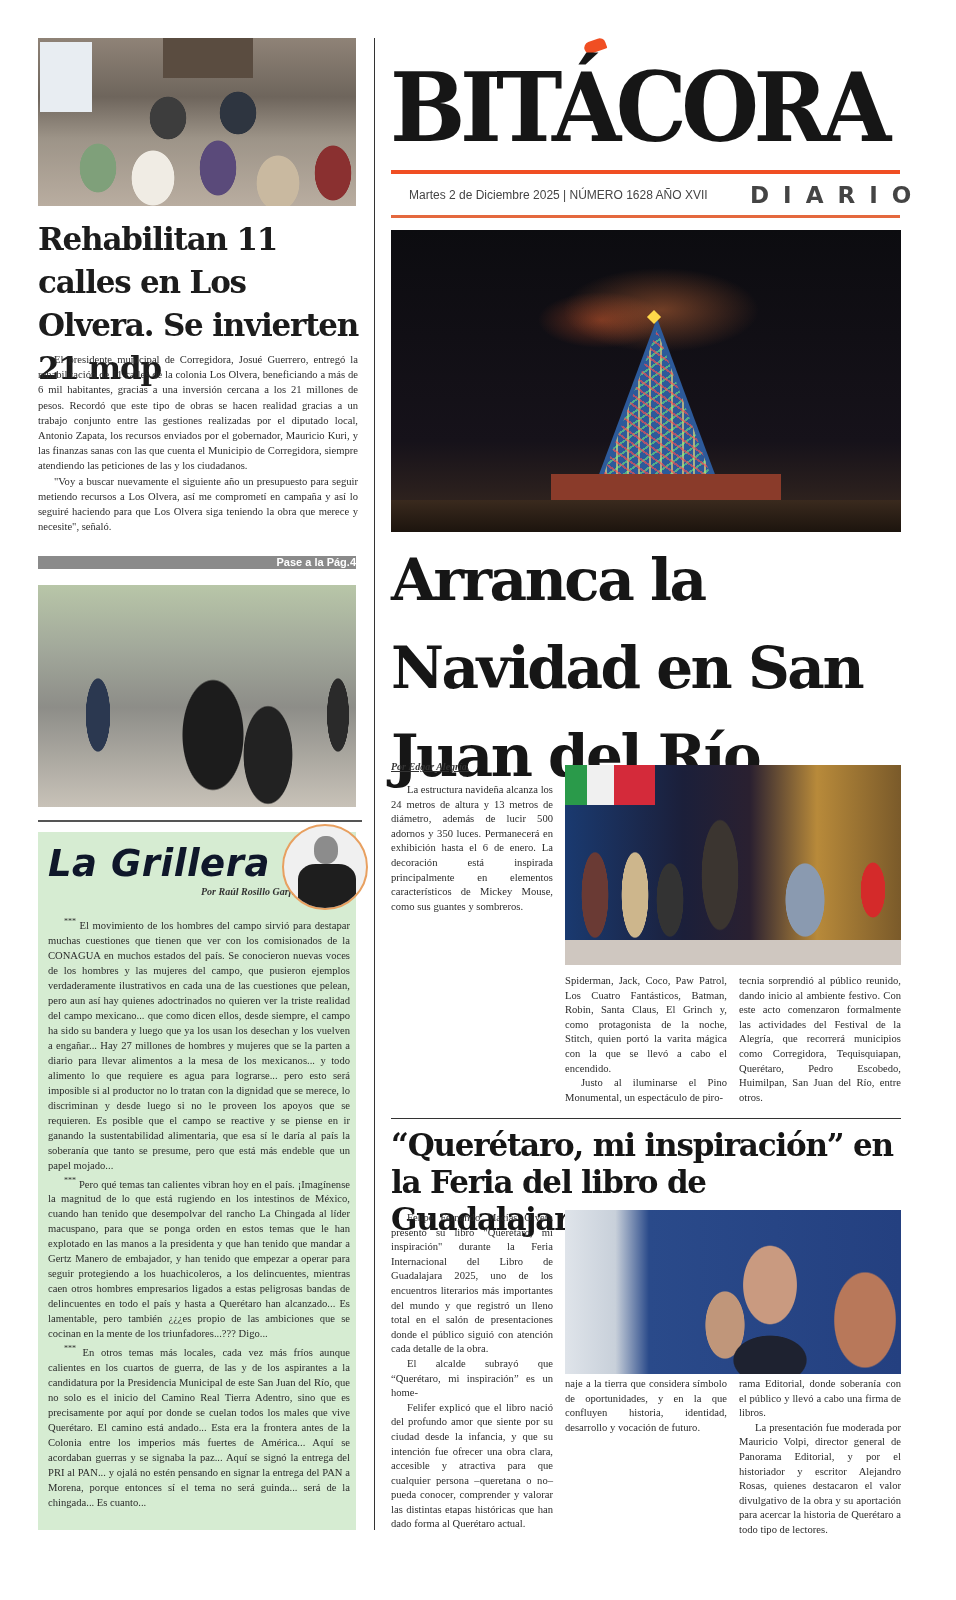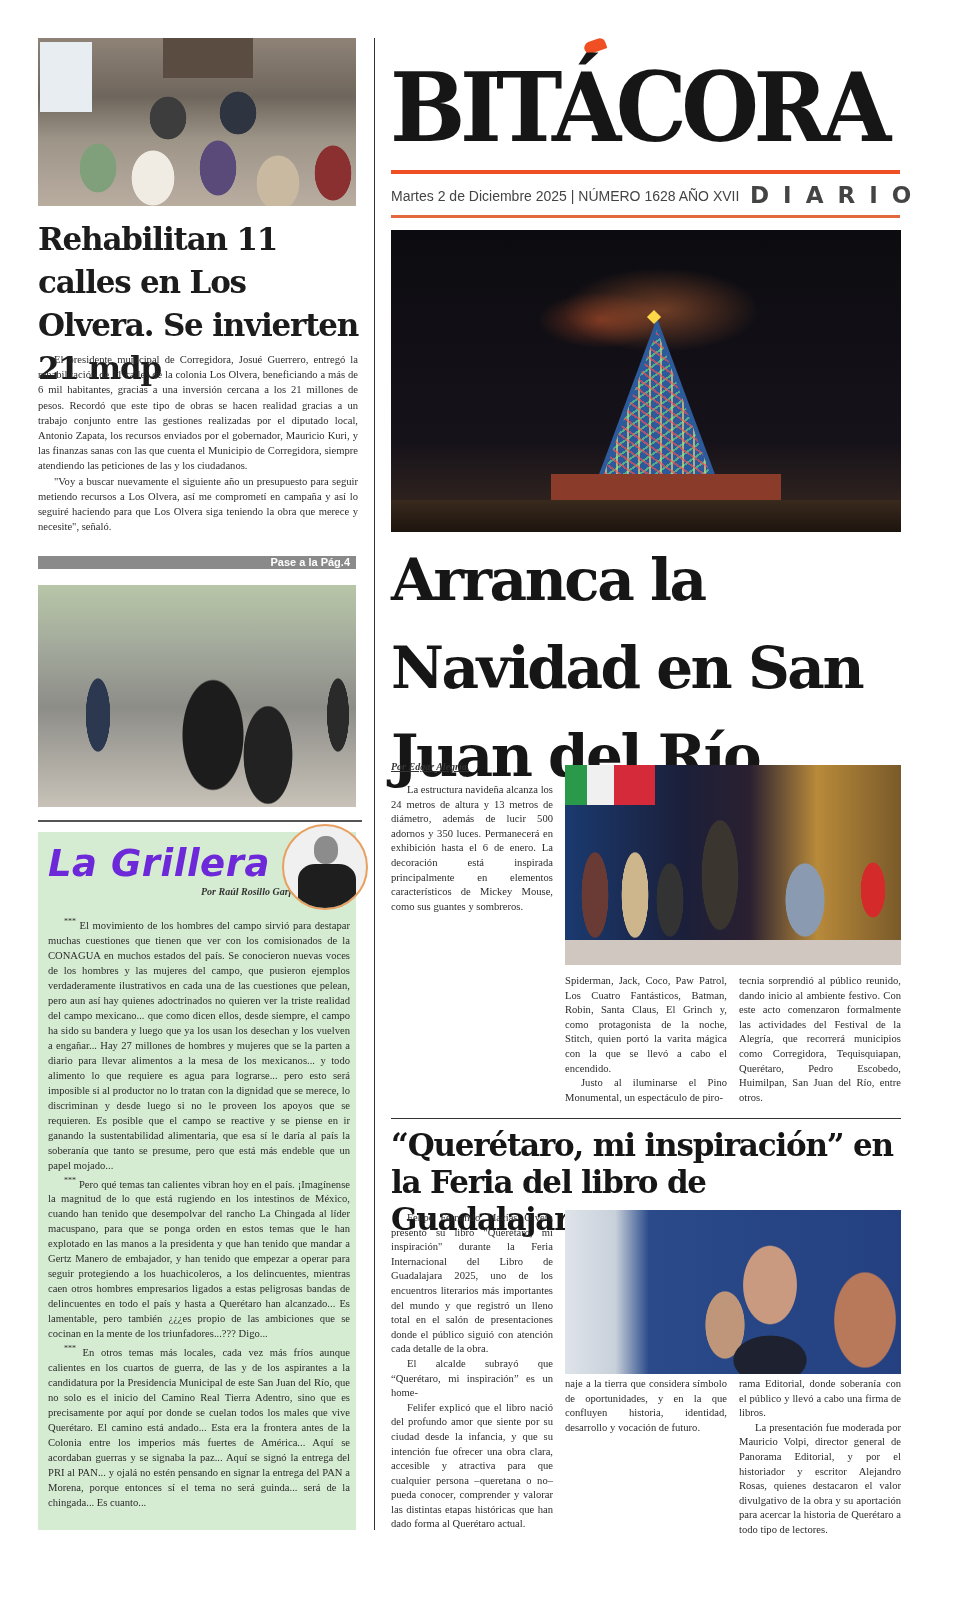--- a/index.html
+++ b/index.html
@@ -32,39 +32,39 @@
   }
   .body-left {
     left: 38px; top: 352px; width: 320px;
     font-family: "Liberation Serif", serif; font-size: 10.6px; line-height: 15.2px;
     text-align: justify; color: #2b2b2b;
   }
   .body-left p { text-indent: 16px; }
   .pase-bar {
     left: 38px; top: 556px; width: 318px; height: 13px; background: #8a8a8a;
     color: #ffffff; font-family: "Liberation Sans", sans-serif; font-weight: bold;
-    font-size: 11px; line-height: 13px; text-align: right; padding-right: 6px;
+    font-size: 11px; line-height: 13px; text-align: right; 
   }
   .photo-handshake {
     left: 38px; top: 585px; width: 318px; height: 222px;
     background:
       radial-gradient(ellipse 50px 90px at 175px 150px, #1c1c1c 60%, transparent 62%),
       radial-gradient(ellipse 40px 80px at 230px 170px, #222 60%, transparent 62%),
       radial-gradient(ellipse 20px 60px at 60px 130px, #2b3850 60%, transparent 62%),
       radial-gradient(ellipse 18px 60px at 300px 130px, #2a2a2a 60%, transparent 62%),
       linear-gradient(180deg, #b8c6a8 0%, #a1a79a 30%, #8d8d88 55%, #c8c2b8 100%);
   }
   .rule-left { left: 38px; top: 820px; width: 324px; height: 2px; background: #555; }
 
   .grillera-box {
     left: 38px; top: 832px; width: 318px; height: 698px; background: #d6ecd2;
   }
   .grillera-title {
     left: 48px; top: 842px; font-family: "DejaVu Sans", sans-serif; font-weight: bold;
-    font-style: italic; font-size: 37px; color: #6d28d9; letter-spacing: 0.5px;
+    font-style: italic; font-size: 37px; color: #0f172a; letter-spacing: 0.5px;
   }
   .grillera-byline {
     left: 169px; top: 886px; font-family: "Liberation Serif", serif; font-weight: bold;
     font-style: italic; font-size: 10px; color: #333; margin-left: 32px;
   }
   .author-avatar {
     left: 282px; top: 824px; width: 86px; height: 86px; border-radius: 50%;
     border: 2px solid #e8a060; background: #f0f0f0; overflow: hidden;
   }
   .author-avatar .head { position: absolute; left: 30px; top: 10px; width: 24px; height: 28px; border-radius: 45%; background: #8c8c8c; }
@@ -86,21 +86,21 @@
     font-size: 96px; line-height: 120px; letter-spacing: -6px; color: #161616;
     transform: scaleX(0.93); transform-origin: left;
   }
   .accent-mark {
     left: 584px; top: 40px; width: 22px; height: 12px; background: #f04e23;
     border-radius: 12px 12px 2px 12px; transform: rotate(-20deg);
   }
   .orange-rule-1 { left: 391px; top: 170px; width: 509px; height: 4px; background: #f04e23; }
   .orange-rule-2 { left: 391px; top: 215px; width: 509px; height: 3px; background: #e4683e; }
   .dateline {
-    left: 391px; top: 188px; font-family: "Liberation Sans", sans-serif; font-size: 14px; color: #444;
+    left: 409px; top: 188px; font-family: "Liberation Sans", sans-serif; font-size: 12px; color: #444;
   }
   .diario {
     left: 750px; top: 182px; font-family: "DejaVu Sans", sans-serif; font-weight: bold;
     font-size: 23px; letter-spacing: 14px; color: #444;
   }
 
   
   .photo-tree {
     left: 391px; top: 230px; width: 510px; height: 302px;
     background:

